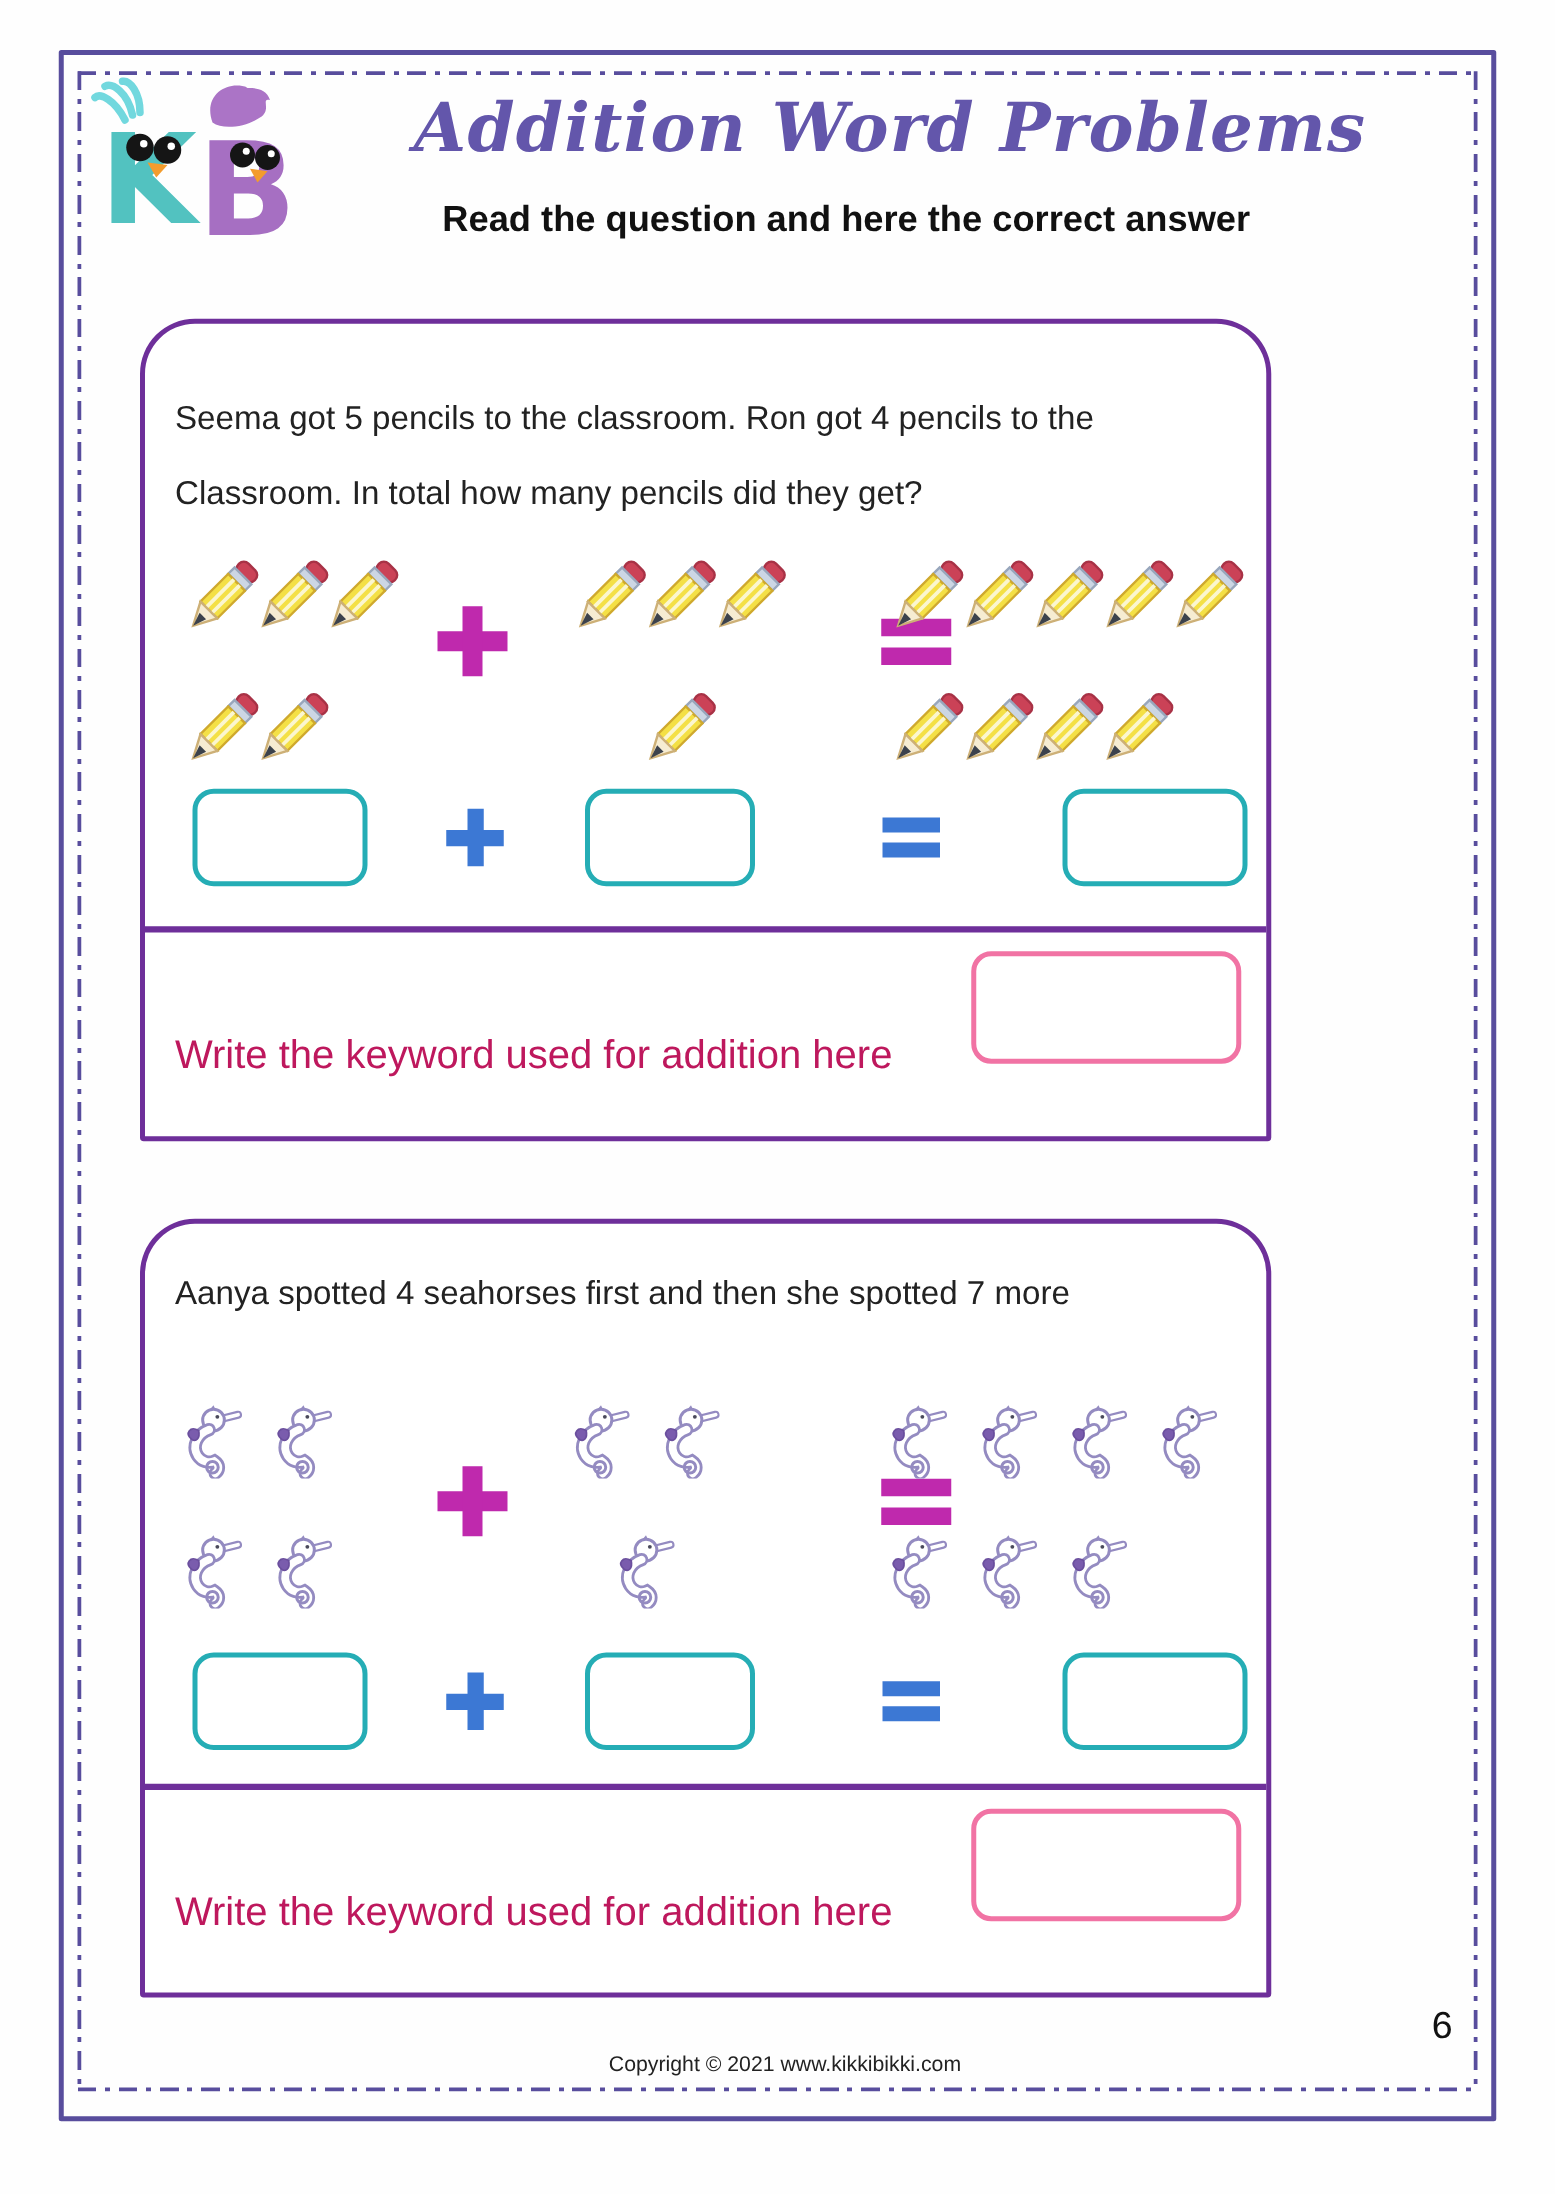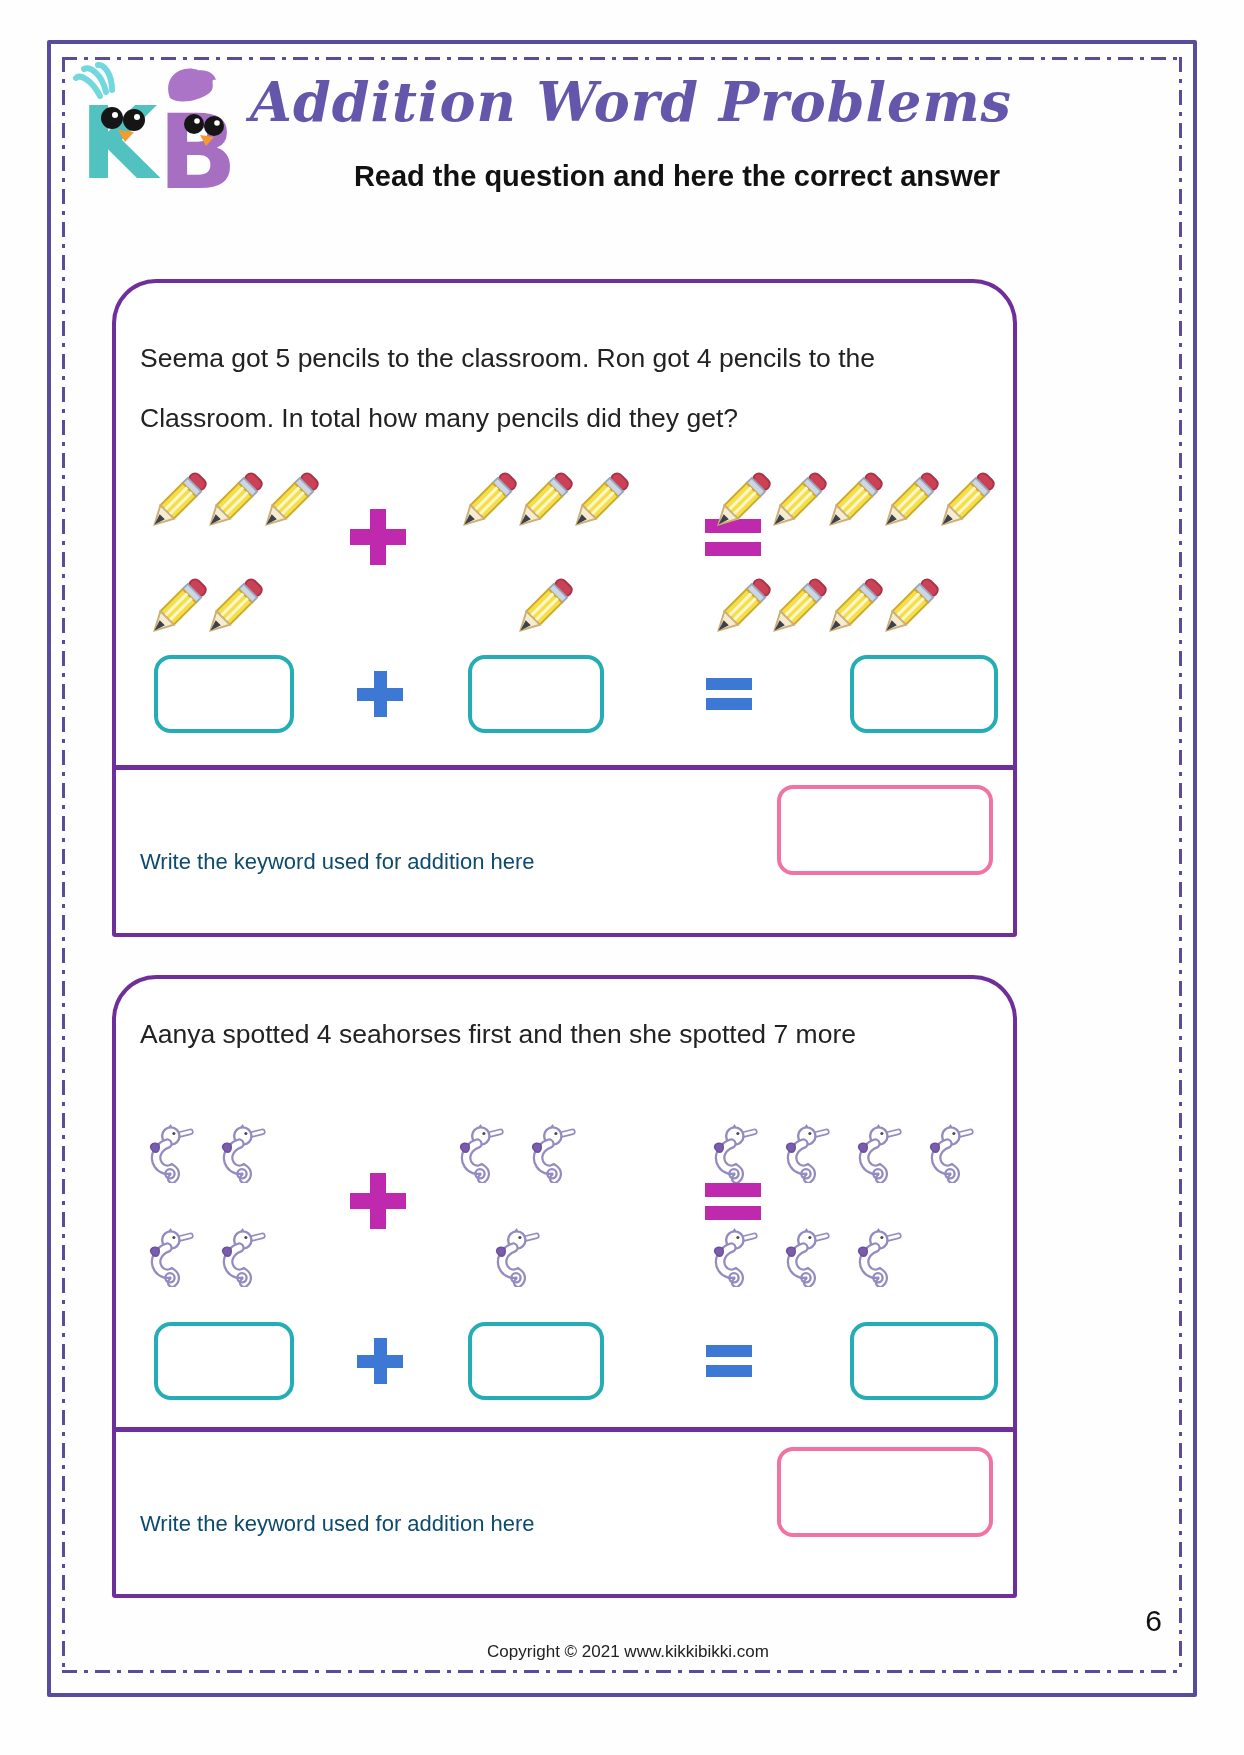--- a/index.html
+++ b/index.html
@@ -13,30 +13,30 @@
   .inner-border i{position:absolute;display:block;}
   .inner-border .bt,.inner-border .bb{left:0;right:0;height:3px;
     background:repeating-linear-gradient(90deg,#584d9d 0 15px,transparent 15px 22px,#584d9d 22px 26px,transparent 26px 33px);}
   .inner-border .bt{top:0;} .inner-border .bb{bottom:0;}
   .inner-border .bl,.inner-border .br{top:0;bottom:0;width:3px;
     background:repeating-linear-gradient(180deg,#584d9d 0 15px,transparent 15px 22px,#584d9d 22px 26px,transparent 26px 33px);}
   .inner-border .bl{left:0;} .inner-border .br{right:0;}
 
   
   .logo{position:absolute;left:70px;top:60px;width:175px;height:145px;}
-  .title{position:absolute;left:250px;right:70px;top:70px;margin:0;
+  .title{position:absolute;left:250px;right:70px;top:70px;margin:0;text-align:center;
     font-family:"DejaVu Serif",serif;font-style:italic;font-weight:bold;
     font-size:54px;color:#6356ab;letter-spacing:1px;}
   .subtitle{position:absolute;left:170px;right:60px;top:160px;margin:0;text-align:center;
     font-size:29px;font-weight:600;color:#111;}
 
   
   .card{position:absolute;left:112px;width:897px;background:#fff;
     border:4px solid #6e2f9a;border-radius:44px 44px 3px 3px;}
-  .card.c1{top:255px;height:650px;margin-top:24px;}
+  .card.c1{top:255px;height:650px;}
   .card.c2{top:975px;height:615px;}
 
   .qline{position:absolute;left:24px;right:20px;margin:0;font-size:26.5px;line-height:34px;color:#222;}
   .c1 .l1{top:58px;}  .c1 .l2{top:118px;}
   .c2 .l1{top:38px;}  .c2 .l2{top:86px;}
 
   
   .grp{position:absolute;display:flex;flex-direction:column;align-items:flex-start;}
   .c1 .grp{top:182px;}
   .c2 .grp{top:138px;}
@@ -73,21 +73,21 @@
   .abox.b1{left:38px;width:132px;}
   .abox.b2{left:352px;width:128px;}
   .abox.b3{left:734px;width:140px;}
   .opb-plus{left:241px;top:16px;}
   .opb-eq{left:590px;top:23px;}
 
   
   .divider{position:absolute;left:0;right:0;height:5px;background:#6e2f9a;}
   .c1 .divider{top:482px;}
   .c2 .divider{top:448px;}
-  .kw{position:absolute;left:24px;margin:0;font-size:22px;color:#0c4a6e;}
+  .kw{position:absolute;left:24px;margin:0;font-size:32px;color:#be185d;}
   .c1 .kw{top:566px;}
   .c2 .kw{top:532px;}
   .kbox{position:absolute;right:20px;width:208px;height:82px;background:#fff;
     border:4px solid #f173a4;border-radius:16px;}
   .c1 .kbox{top:502px;}
   .c2 .kbox{top:468px;}
 
   
   .footer{position:absolute;left:0;right:0;top:1642px;margin:0;text-align:center;font-size:17px;color:#222;padding-left:12px;}
   .pagenum{position:absolute;right:82px;top:1604px;margin:0;font-size:30px;color:#111;}

